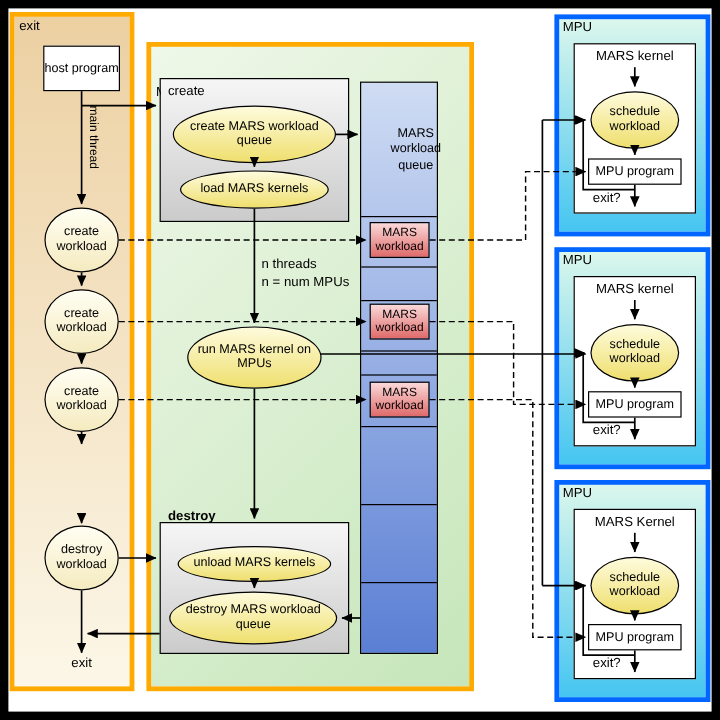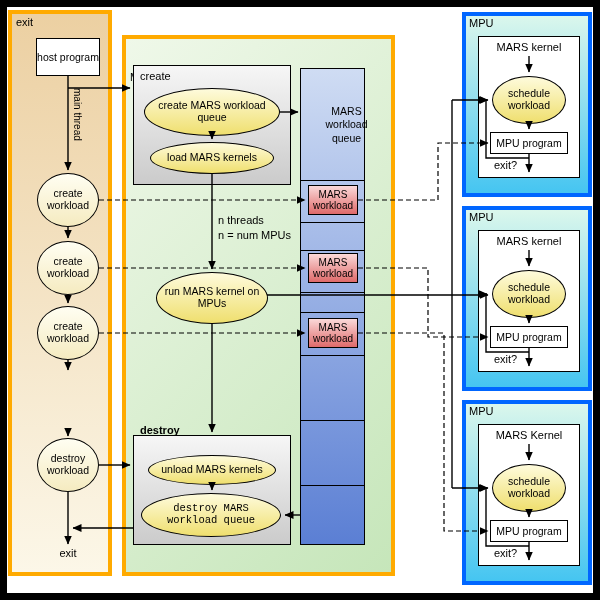--- a/index.html
+++ b/index.html
@@ -75,21 +75,21 @@
   <div class="note" style="left:218px; top:213px;">
     <div>n threads</div>
     <div>n = num MPUs</div>
   </div>
 
   <div class="ellipse yellow" style="left:156px; top:272px; width:112px; height:52px;">run MARS kernel on MPUs</div>
 
   <div class="graybox" style="left:133px; top:435px; width:158px; height:110px;"></div>
   <div class="lbl" style="left:140px; top:424px;font-weight:bold;">destroy</div>
   <div class="ellipse yellow" style="left:148px; top:455px; width:128px; height:30px;">unload MARS kernels</div>
-  <div class="ellipse yellow" style="left:141px; top:493px; width:140px; height:44px;font-family:Liberation Mono, monospace;">destroy MARS workload queue</div>
+  <div class="ellipse yellow" style="left:141px; top:493px; width:140px; height:44px;">destroy MARS workload queue</div>
 
   <div id="queue-col" style="left:300px; top:68px; width:65px; height:477px;"></div>
   <div id="queue-header" style="left:302px; top:88px; width:61px; height:74px;padding-left:28px;">MARS workload queue</div>
   <div class="qline" style="left:301px; top:180px; width:63px;"></div>
   <div class="qline" style="left:301px; top:222px; width:63px;"></div>
   <div class="qline" style="left:301px; top:250px; width:63px;"></div>
   <div class="qline" style="left:301px; top:292px; width:63px;"></div>
   <div class="qline" style="left:301px; top:312px; width:63px;"></div>
   <div class="qline" style="left:301px; top:355px; width:63px;"></div>
   <div class="qline" style="left:301px; top:420px; width:63px;"></div>

